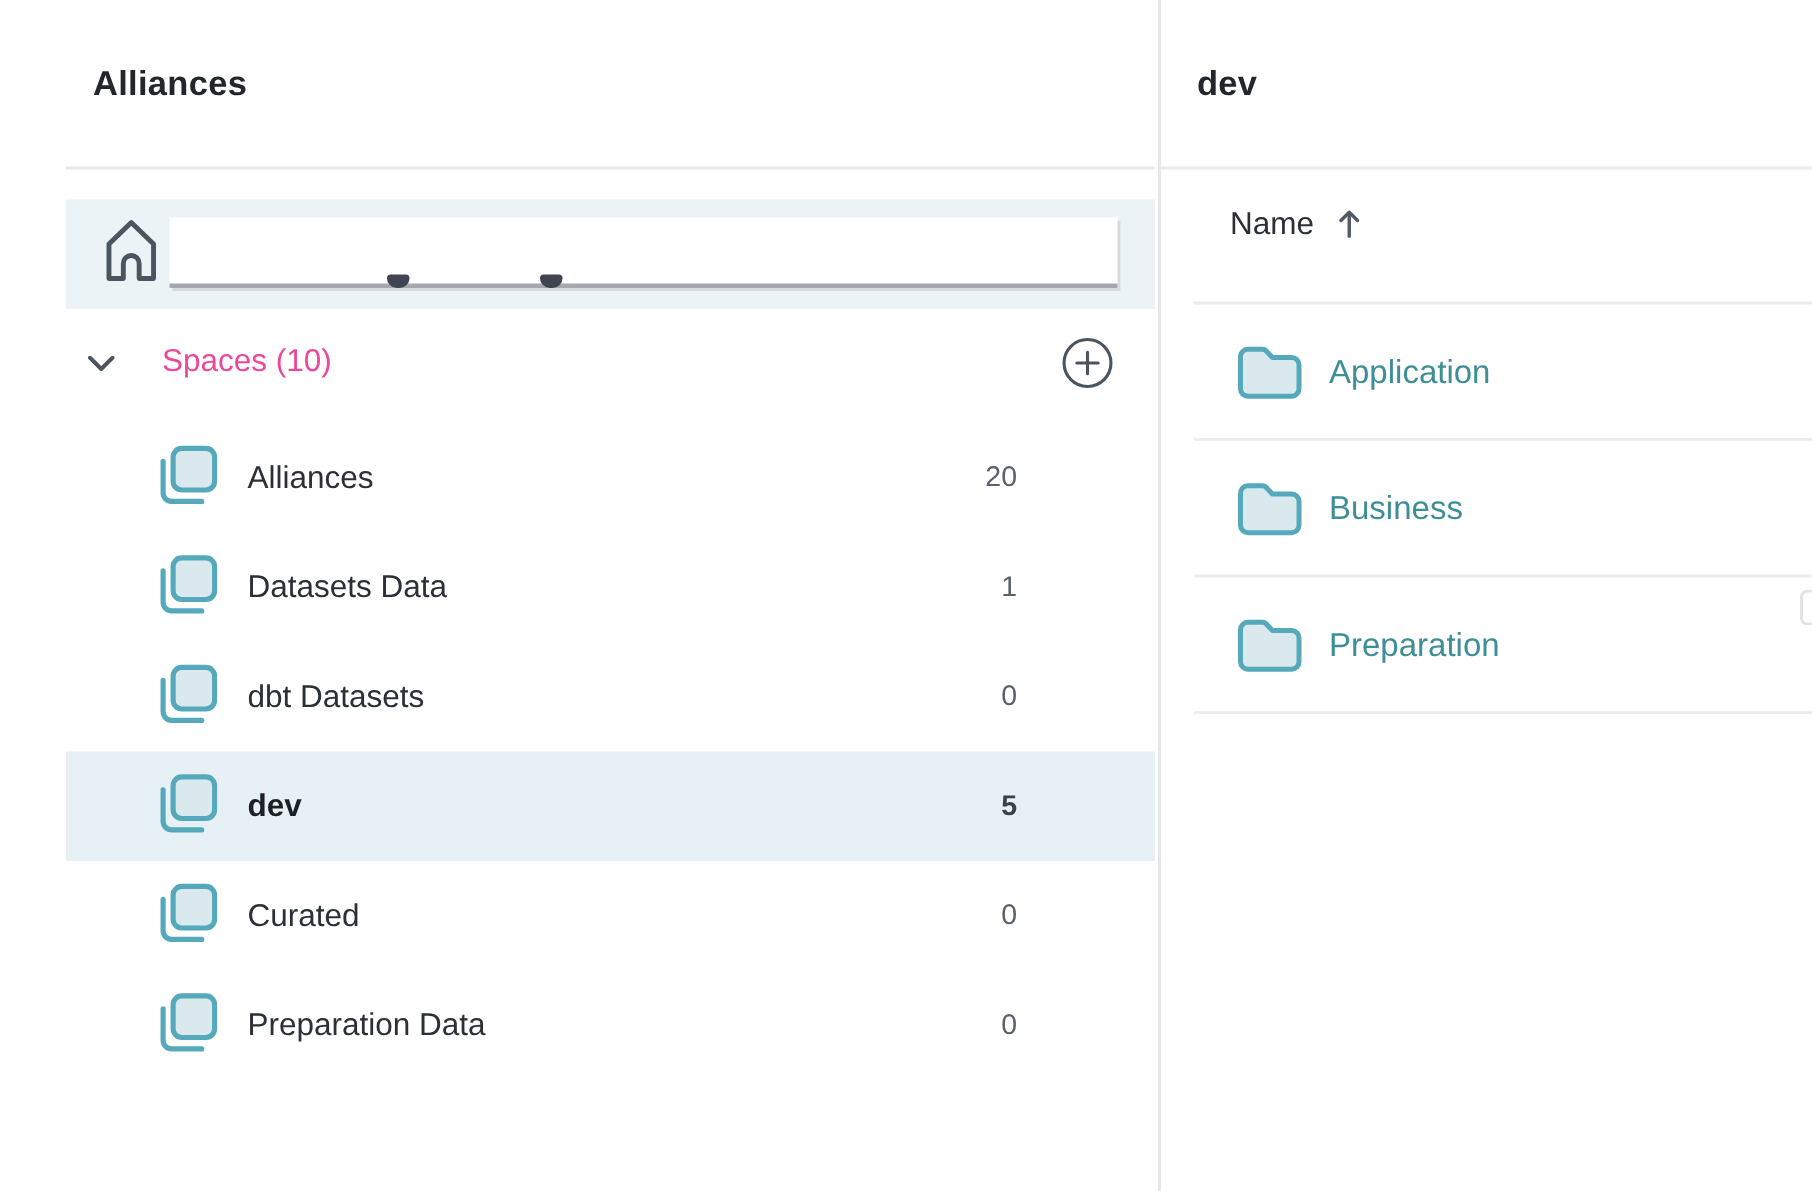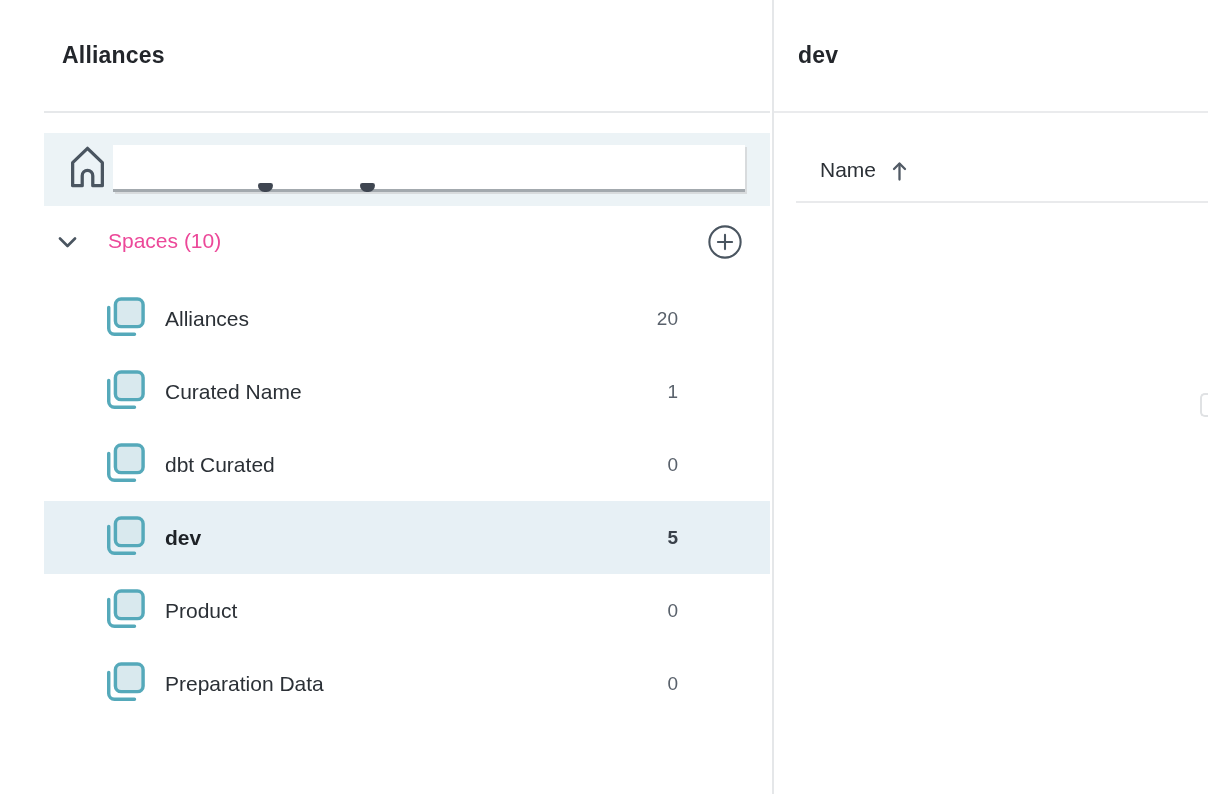--- a/index.html
+++ b/index.html
@@ -44,21 +44,21 @@
   .space-row .scount { margin-left:auto; font-size:19px; color:#59616b; }
   .space-row.selected { background:#e7f0f5; }
   .space-row.selected .slabel { font-weight:700; color:#1d2126; }
   .space-row.selected .scount { font-weight:700; color:#3a414a; }
 
   
   .main { position:absolute; left:774px; top:0; width:434px; height:794px; }
   .main .panel-title { left:24px; top:42px; }
   .main-hr { position:absolute; left:0; top:111px; width:434px; height:2px; background:#eaebed; }
 
-  .table-header { position:absolute; left:46px; top:138px; height:44px; display:flex; align-items:flex-end; cursor:pointer; }
+  .table-header { position:absolute; left:46px; top:138px; height:44px; display:flex; align-items:flex-start; cursor:pointer; }
   .table-header .hname { font-size:21px; color:#2b3036; }
   .table-header svg { margin-left:15px; }
   .header-hr { position:absolute; left:22px; top:201px; width:412px; height:2px; background:#e9eaec; }
 
   .folder-rows { position:absolute; left:0; top:203px; width:434px; }
   .folder-row {
     height:91px; margin-left:22px; display:flex; align-items:center;
     padding-left:27px; border-bottom:2px solid #eceded; box-sizing:border-box; cursor:pointer;
   }
   .folder-row svg { flex:none; margin-right:16px; }
@@ -108,48 +108,48 @@
         </svg>
         <span class="slabel">Alliances</span>
         <span class="scount">20</span>
       </div>
 
       <div class="space-row">
         <svg class="sicon" viewBox="0 0 44 48" fill="none">
           <path d="M6 12 V34 a6 6 0 0 0 6 6 H33" stroke="#55a9ba" stroke-width="3.6" stroke-linecap="round"></path>
           <rect x="13" y="3" width="29" height="29" rx="6" fill="#d9e9ee" stroke="#55a9ba" stroke-width="3.6"></rect>
         </svg>
-        <span class="slabel">Curated Name</span>
+        <span class="slabel">Datasets Data</span>
         <span class="scount">1</span>
       </div>
 
       <div class="space-row">
         <svg class="sicon" viewBox="0 0 44 48" fill="none">
           <path d="M6 12 V34 a6 6 0 0 0 6 6 H33" stroke="#55a9ba" stroke-width="3.6" stroke-linecap="round"></path>
           <rect x="13" y="3" width="29" height="29" rx="6" fill="#d9e9ee" stroke="#55a9ba" stroke-width="3.6"></rect>
         </svg>
-        <span class="slabel">dbt Curated</span>
+        <span class="slabel">dbt Datasets</span>
         <span class="scount">0</span>
       </div>
 
       <div class="space-row selected">
         <svg class="sicon" viewBox="0 0 44 48" fill="none">
           <path d="M6 12 V34 a6 6 0 0 0 6 6 H33" stroke="#55a9ba" stroke-width="3.6" stroke-linecap="round"></path>
           <rect x="13" y="3" width="29" height="29" rx="6" fill="#d9e9ee" stroke="#55a9ba" stroke-width="3.6"></rect>
         </svg>
         <span class="slabel">dev</span>
         <span class="scount">5</span>
       </div>
 
       <div class="space-row">
         <svg class="sicon" viewBox="0 0 44 48" fill="none">
           <path d="M6 12 V34 a6 6 0 0 0 6 6 H33" stroke="#55a9ba" stroke-width="3.6" stroke-linecap="round"></path>
           <rect x="13" y="3" width="29" height="29" rx="6" fill="#d9e9ee" stroke="#55a9ba" stroke-width="3.6"></rect>
         </svg>
-        <span class="slabel">Product</span>
+        <span class="slabel">Curated</span>
         <span class="scount">0</span>
       </div>
 
       <div class="space-row">
         <svg class="sicon" viewBox="0 0 44 48" fill="none">
           <path d="M6 12 V34 a6 6 0 0 0 6 6 H33" stroke="#55a9ba" stroke-width="3.6" stroke-linecap="round"></path>
           <rect x="13" y="3" width="29" height="29" rx="6" fill="#d9e9ee" stroke="#55a9ba" stroke-width="3.6"></rect>
         </svg>
         <span class="slabel">Preparation Data</span>
         <span class="scount">0</span>
@@ -168,17 +168,41 @@
 
     <div class="table-header">
       <span class="hname">Name</span>
       <svg width="17" height="22" viewBox="0 0 17 22" fill="none">
         <path d="M8.5 19.5 V4" stroke="#515a65" stroke-width="2.3" stroke-linecap="round"></path>
         <path d="M3 9 L8.5 3.5 L14 9" stroke="#515a65" stroke-width="2.3" stroke-linecap="round" stroke-linejoin="round"></path>
       </svg>
     </div>
     <div class="header-hr"></div>
 
+    <div class="folder-rows">
+
+      <div class="folder-row">
+        <svg width="47" height="40" viewBox="0 0 48 41" fill="none">
+          <path d="M4 10 a5 5 0 0 1 5 -5 h10.2 a3.2 3.2 0 0 1 2.3 1 l4.3 4.6 H39 a5 5 0 0 1 5 5 v16.4 a5 5 0 0 1 -5 5 H9 a5 5 0 0 1 -5 -5 Z" fill="#d9e9ee" stroke="#55a9ba" stroke-width="3.4" stroke-linejoin="round"></path>
+        </svg>
+        <span class="flabel">Application</span>
+      </div>
+
+      <div class="folder-row">
+        <svg width="47" height="40" viewBox="0 0 48 41" fill="none">
+          <path d="M4 10 a5 5 0 0 1 5 -5 h10.2 a3.2 3.2 0 0 1 2.3 1 l4.3 4.6 H39 a5 5 0 0 1 5 5 v16.4 a5 5 0 0 1 -5 5 H9 a5 5 0 0 1 -5 -5 Z" fill="#d9e9ee" stroke="#55a9ba" stroke-width="3.4" stroke-linejoin="round"></path>
+        </svg>
+        <span class="flabel">Business</span>
+      </div>
+
+      <div class="folder-row">
+        <svg width="47" height="40" viewBox="0 0 48 41" fill="none">
+          <path d="M4 10 a5 5 0 0 1 5 -5 h10.2 a3.2 3.2 0 0 1 2.3 1 l4.3 4.6 H39 a5 5 0 0 1 5 5 v16.4 a5 5 0 0 1 -5 5 H9 a5 5 0 0 1 -5 -5 Z" fill="#d9e9ee" stroke="#55a9ba" stroke-width="3.4" stroke-linejoin="round"></path>
+        </svg>
+        <span class="flabel">Preparation</span>
+      </div>
+
+    </div>
 
     <div class="edge-fragment"></div>
   </div>
 
 </div>
 
 </body></html>

